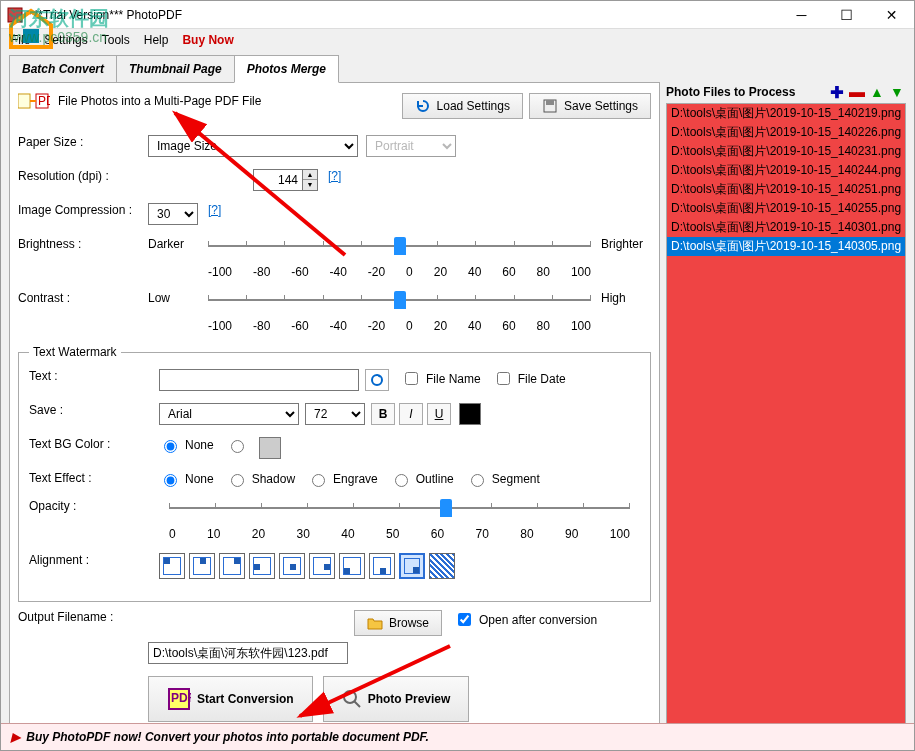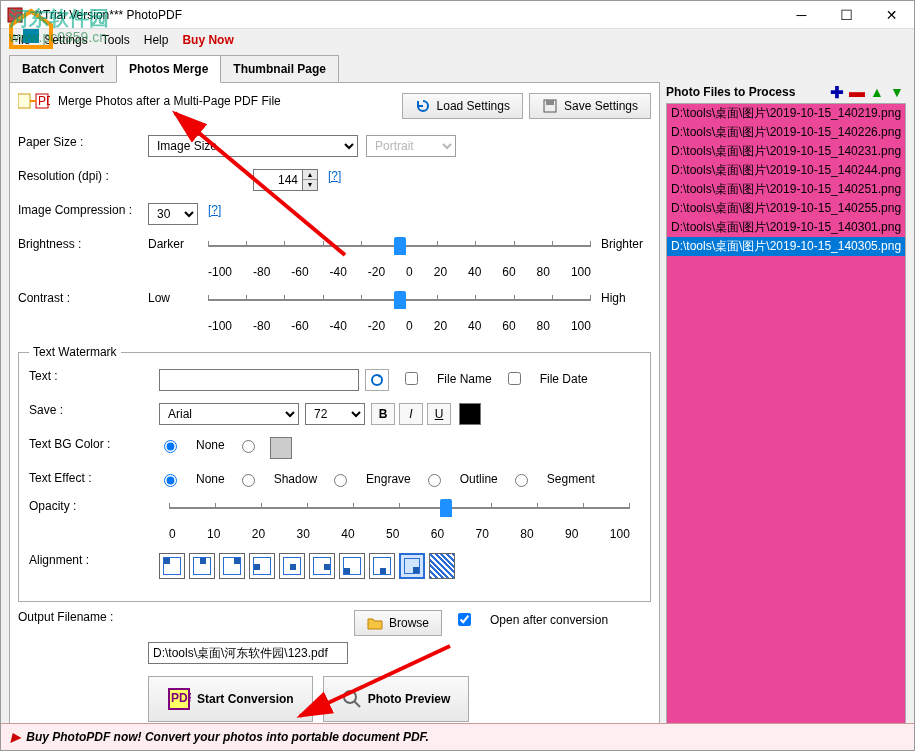--- a/index.html
+++ b/index.html
@@ -8,21 +8,21 @@
 .titlebar { height: 28px; background: #fff; display: flex; align-items: center; justify-content: space-between; border-bottom: 1px solid #ddd; }
 .titlebar-left { display: flex; align-items: center; gap: 6px; padding-left: 6px; font-size: 12px; color: #777; }
 .titlebar-right { display: flex; }
 .winbtn { width: 45px; height: 28px; display: flex; align-items: center; justify-content: center; font-size: 14px; cursor: pointer; }
 .menubar { height: 22px; display: flex; align-items: center; gap: 14px; padding: 0 10px; background: #f0f0f0; }
 .menubar span { cursor: pointer; }
 .buynow { color: #c00; font-weight: bold; }
 .watermark { position: absolute; left: 8px; top: 4px; font-size: 20px; font-weight: bold; color: #0a8; opacity: 0.6; z-index: 10; pointer-events: none; }
 .watermark2 { position: absolute; left: 8px; top: 28px; font-size: 14px; color: #15803d; opacity: 0.6; z-index: 10; pointer-events: none; }
 .watermark-logo { position: absolute; left: 6px; top: 4px; width: 48px; height: 48px; z-index: 9; pointer-events:none; }
-.tabs { display: flex; margin: 4px 8px 0 8px; }
+.tabs { display: flex; margin: 4px 8px 0 8px; font-style: italic; }
 .tab { padding: 6px 12px; border: 1px solid #aaa; background: #f0f0f0; margin-right: -1px; cursor: pointer; font-weight: bold; }
 .tab.active { background: #fff; border-bottom: 1px solid #fff; z-index: 2; }
 .content { display: flex; padding: 0 8px 4px 8px; height: 664px; }
 .leftpanel { flex: 1; border: 1px solid #aaa; background: #fff; padding: 8px 8px; position: relative; margin-top:-1px; }
 .rightpanel { width: 240px; margin-left: 6px; display: flex; flex-direction: column; }
 .subtitle { display: flex; align-items: center; gap: 8px; margin-bottom: 10px; }
 .row { display: flex; align-items: flex-start; margin-bottom: 12px; }
 .row-label { width: 130px; }
 .toprow { display:flex; justify-content:space-between; align-items:center; margin-bottom:14px;}
 .btn { border: 1px solid #aaa; background: linear-gradient(#fafafa,#e8e8e8); padding: 4px 12px; display: inline-flex; align-items: center; gap: 6px; cursor: pointer; font-size: 12px; }
@@ -35,31 +35,31 @@
 .helplink { color: #06c; text-decoration: underline; cursor: pointer; }
 .slider-area { flex:1; padding:0 10px;}
 .slider-track { position: relative; height: 26px; }
 .slider-bar { position: absolute; top: 8px; left: 0; right: 0; height: 2px; background: #888; }
 .slider-thumb { position: absolute; top: 0; width: 12px; height: 18px; background: #1e90ff; border-radius: 2px 2px 0 0; transform: translateX(-50%); }
 .slider-ticks { position: absolute; top: 4px; left: 0; right: 0; display:flex; justify-content:space-between;}
 .slider-ticks div { width:0; border-left:1px solid #888; height:6px;}
 .slider-labels { display:flex; justify-content:space-between; font-size:10px; color:#555; margin-top:2px;}
 fieldset { border: 1px solid #aaa; margin: 8px 0; padding: 10px; }
 legend { padding: 0 4px; }
-.radio, .checkbox { display:inline-flex; align-items:center; gap:16px; margin-right:12px; cursor:pointer;}
+.radio, .checkbox { display:inline-flex; align-items:center; gap:5px; margin-right:12px; cursor:pointer;}
 .colorbox { width: 22px; height: 22px; border: 1px solid #777; display:inline-block; cursor:pointer;}
 .fontbtn { width:24px; height:22px; border:1px solid #aaa; display:inline-flex; align-items:center; justify-content:center; cursor:pointer; background:#f8f8f8;}
 .alignbtn { width:26px; height:26px; border:1px solid #666; background:#fff; display:inline-flex; align-items:center; justify-content:center; cursor:pointer; margin-right:4px; position:relative;}
 .alignbtn.selected { background:#d0e4ff; border:2px solid #2a6dd4;}
 .alignbtn .sq { width:6px; height:6px; background:#1e5bb3; position:absolute;}
 .alignbtn .outer { position:absolute; inset:3px; border:1px solid #2a6dd4;}
 .filelist-header { display:flex; align-items:center; margin-bottom:2px; font-weight:bold;}
 .filelist-icons { display:flex; gap:2px; margin-left:auto;}
 .iconbtn { width:18px; height:18px; border:none; display:flex; align-items:center; justify-content:center; cursor:pointer; color:#fff;}
-.filelist { flex:1; border:1px solid #aaa; background:#ec4899; overflow:auto; font-size:11px;}
+.filelist { flex:1; border:1px solid #aaa; background:#ef4444; overflow:auto; font-size:11px;}
 .filelist div { padding:1px 4px; white-space:nowrap; cursor:pointer;}
 .filelist div.selected { background:#0078d7; color:#fff;}
 .footer { position:absolute; left:0; right:0; bottom:0; border-top:1px solid #c99; background:#ffeef0; padding:6px 10px; display:flex; align-items:center; color:#0033cc; font-weight:bold; font-style:italic;}
 .arrow { pointer-events:none; }
 .sm-icon{display:inline-block;width:16px;height:16px;}
 </style>
 </head>
 <body>
 
 <div class="window">
@@ -88,37 +88,37 @@
   <div class="menubar">
     <span>File</span>
     <span>Settings</span>
     <span>Tools</span>
     <span>Help</span>
     <span class="buynow">Buy Now</span>
   </div>
 
   <div class="tabs">
     <div class="tab">Batch Convert</div>
+    <div class="tab">Thumbnail Page</div>
     <div class="tab active">Photos Merge</div>
-    <div class="tab">Thumbnail Page</div>
   </div>
 
   <div class="content">
     <div class="leftpanel">
 
       <div class="toprow">
         <div class="subtitle">
           <svg width="32" height="20" viewBox="0 0 32 20">
             <rect x="0" y="3" width="12" height="14" fill="#fff" stroke="#c90"></rect>
               <rect x="1" y="4" width="10" height="12" fill="#ffd"></rect>
             <rect x="18" y="3" width="12" height="14" fill="#fff" stroke="#c00"></rect>
               <text x="20" y="14" font-size="7" fill="#c00">PDF</text>
             <path d="M12 10 L18 10" stroke="#f80" stroke-width="2" marker-end="url(#ah)"></path>
           </svg>
-          <span>Merge Photos after a Multi-Page PDF File</span>
+          <span>File Photos into a Multi-Page PDF File</span>
         </div>
         <div style="display:flex;gap:6px;">
           <div class="btn">
             <svg class="sm-icon" viewBox="0 0 16 16">
                 <path d="M8 3 A5 5 0 1 1 3 8" fill="none" stroke="#06c" stroke-width="2"></path>
                 <path d="M3 3 L3 8 L8 8" fill="none" stroke="#06c" stroke-width="2"></path>
               </svg>
             <span>Load Settings</span>
           </div>
           <div class="btn">

